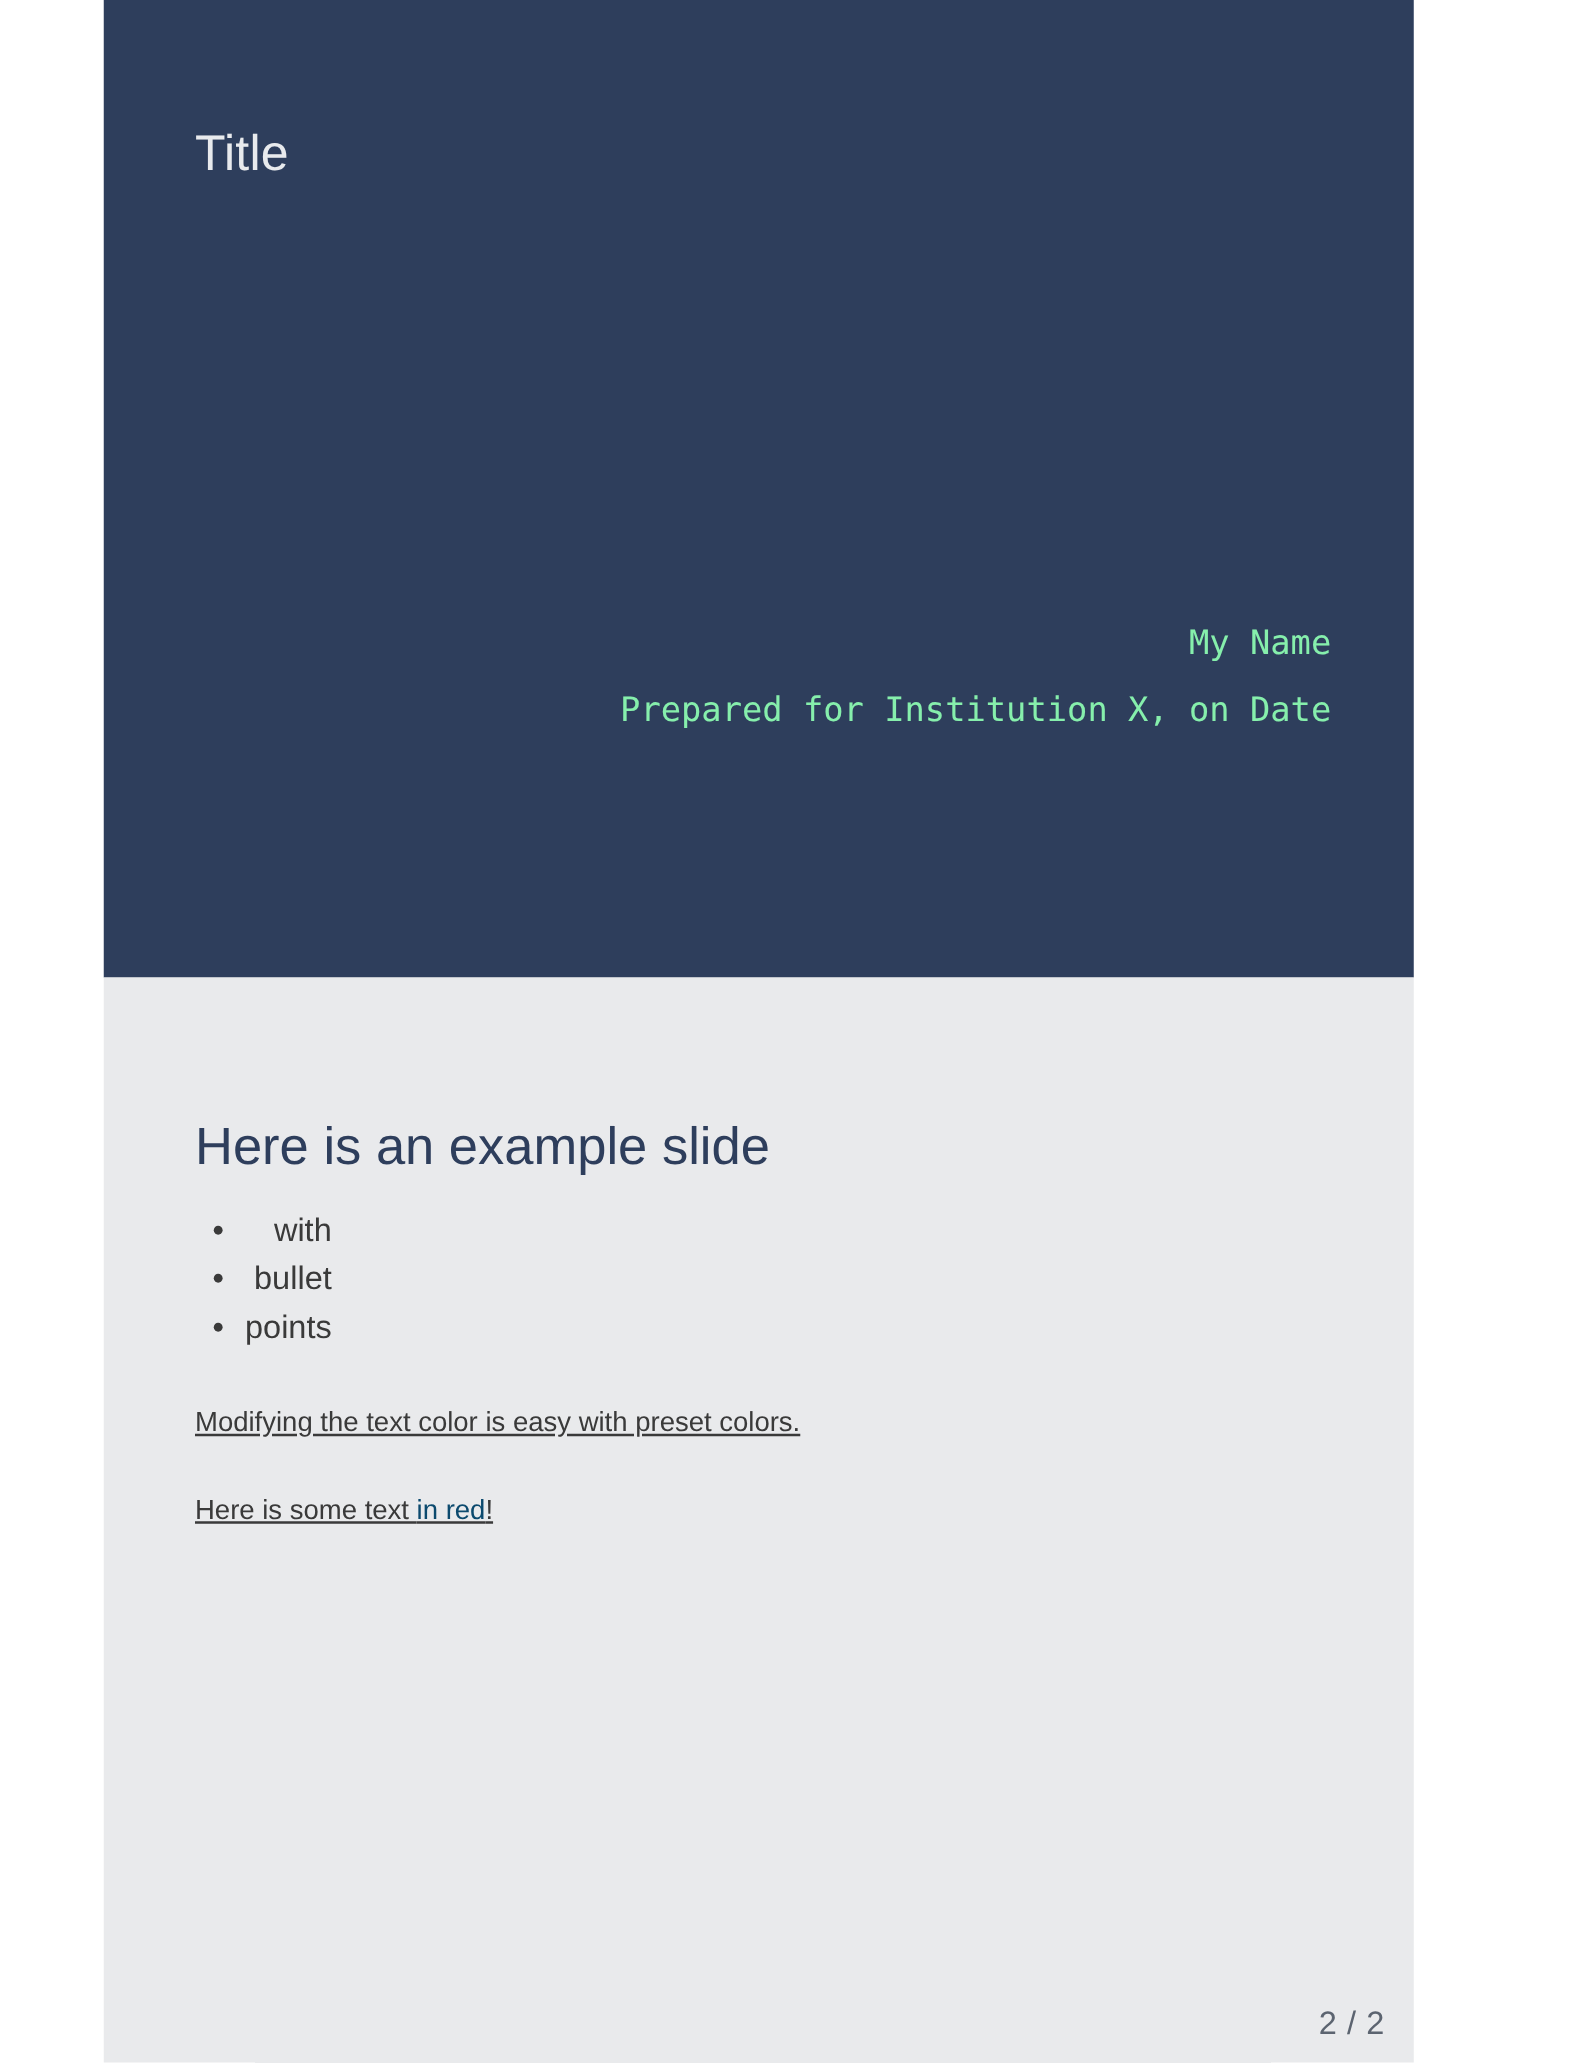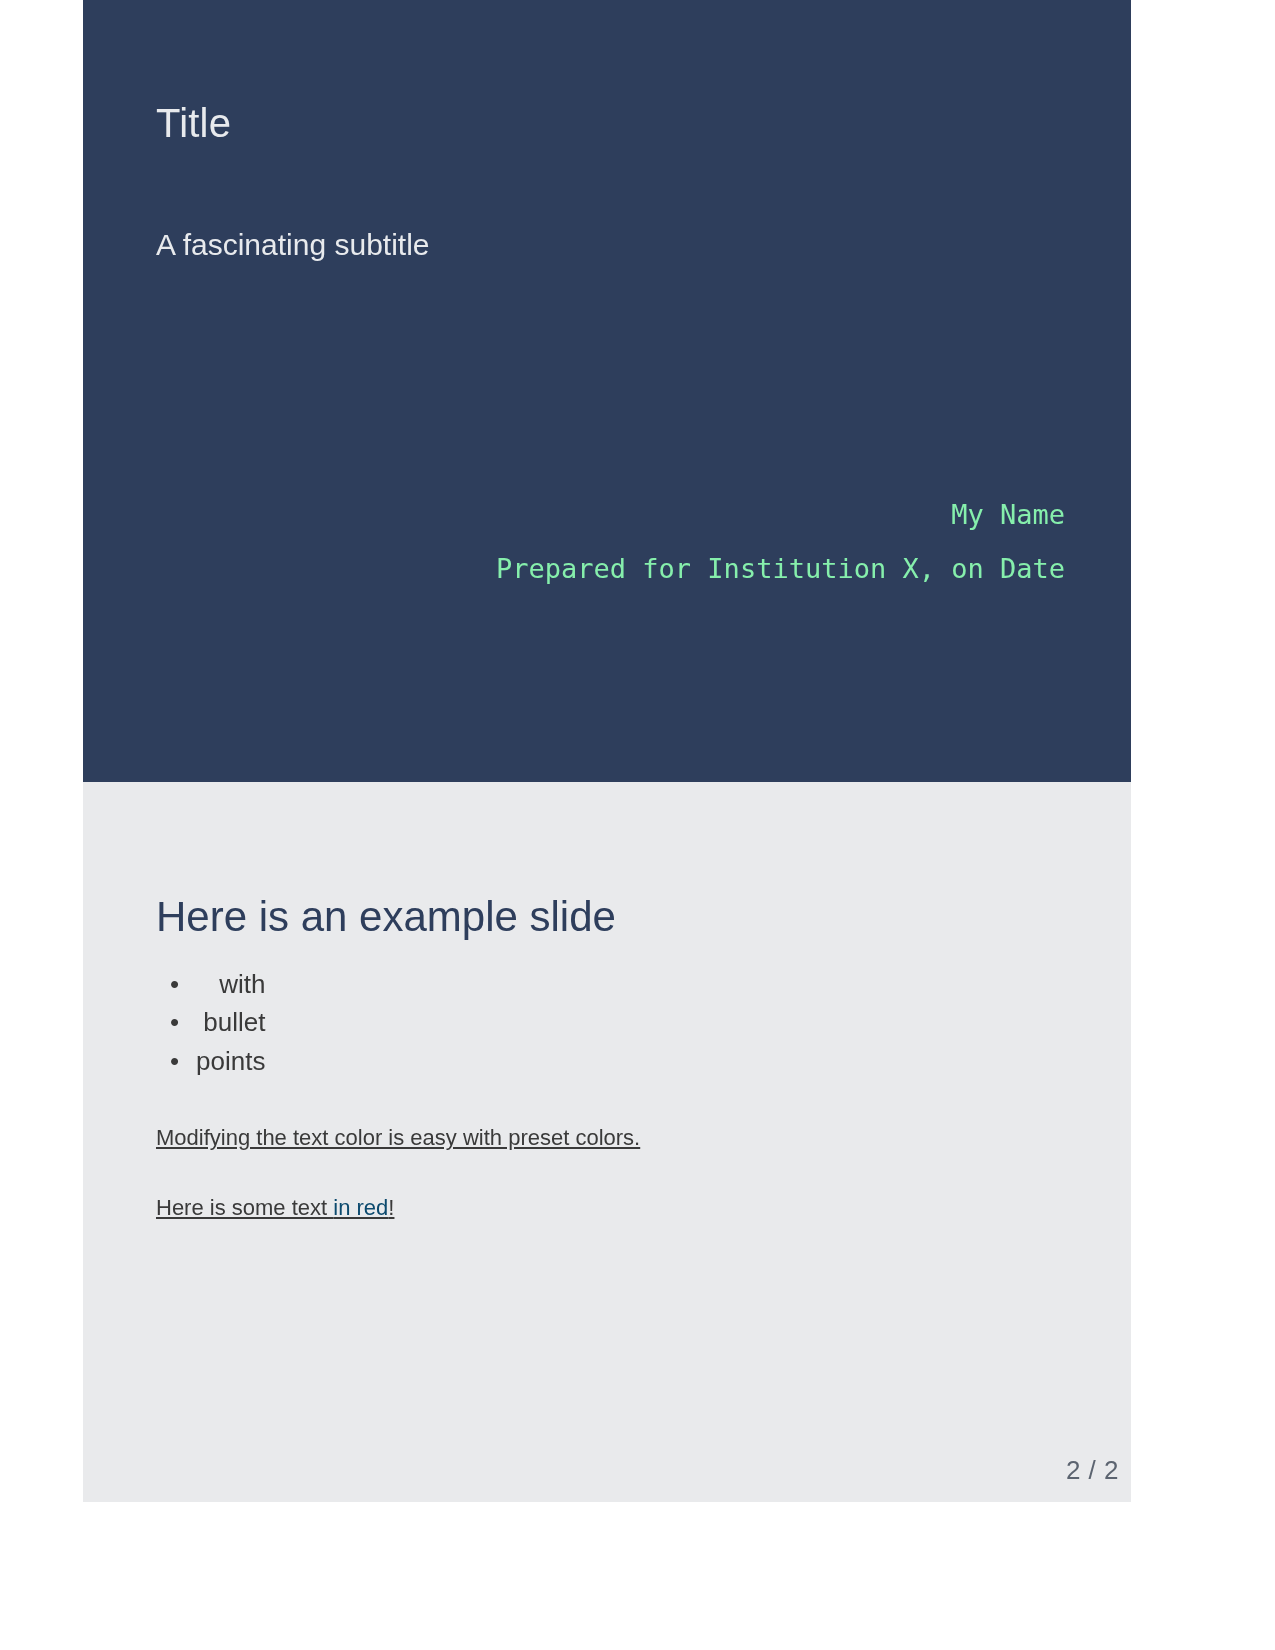--- a/index.html
+++ b/index.html
@@ -62,21 +62,21 @@
   }
   .title-meta div {
     white-space: pre;
   }
   
   .slide-content {
     position: absolute;
     left: 0;
     top: 782px;
     width: 1048px;
-    height: 720px;
+    height: 868px;
     background: #e9eaec;
     box-sizing: border-box;
   }
   .content-heading {
     position: absolute;
     left: 73px;
     top: 77px;
     font-size: 42px;
     font-weight: 400;
     color: #2e3e5c;
@@ -113,35 +113,34 @@
     font-size: 22px;
     color: #3a3a3a;
     line-height: 1.3;
     text-decoration: underline;
   }
   .para-1 { top: 342px; }
   .para-2 { top: 412px; }
   .red-text { color: #0c4a6e; }
   .page-number {
     position: absolute;
-    right: 12px;
+    right: 23px;
     bottom: 16px;
     font-size: 26px;
     color: #5c6470;
     letter-spacing: 0.5px;
   }
 </style>
 </head>
 <body>
 
 <div class="deck">
 
   <section class="slide-title">
     <h1 class="title-main">Title</h1>
-    <h2 class="title-sub">A fascinating subtitle</h2>
     <div class="title-meta">
       <div>My Name</div>
       <div>Prepared for Institution X, on Date</div>
     </div>
   </section>
 
   <section class="slide-content">
     <h2 class="content-heading">Here is an example slide</h2>
     <ul class="bullets">
       <li>with</li>

